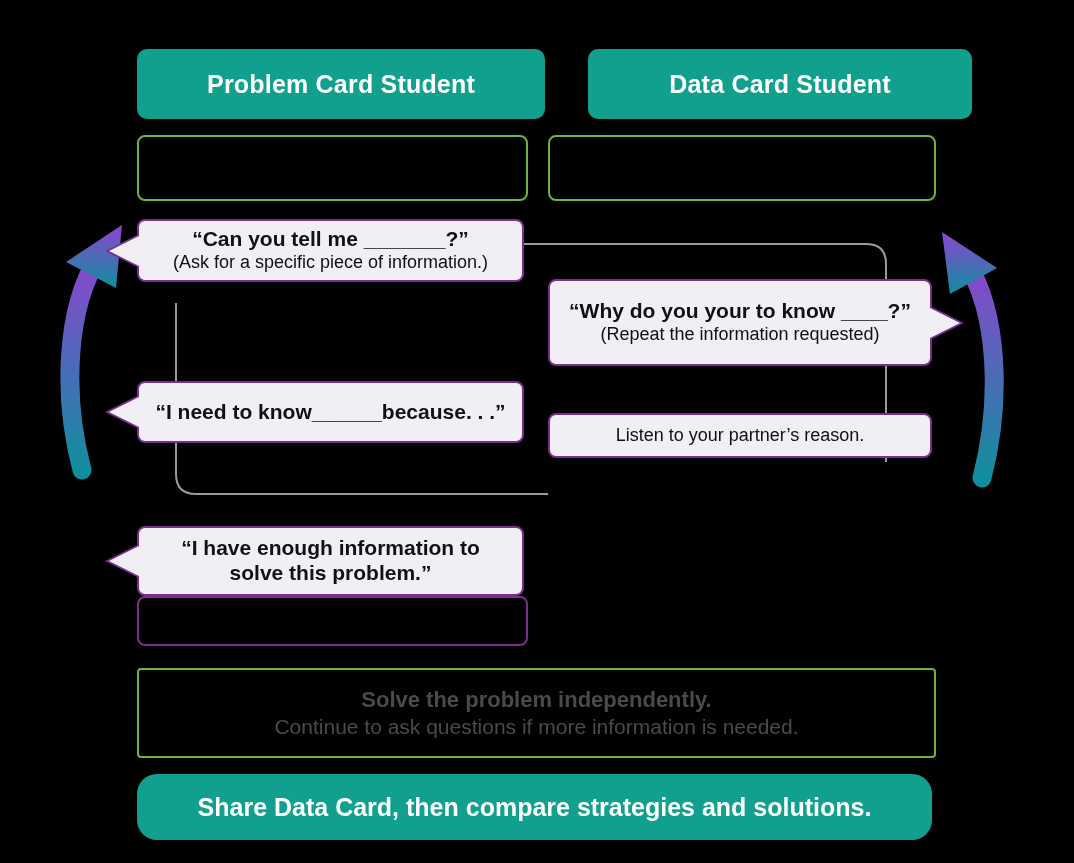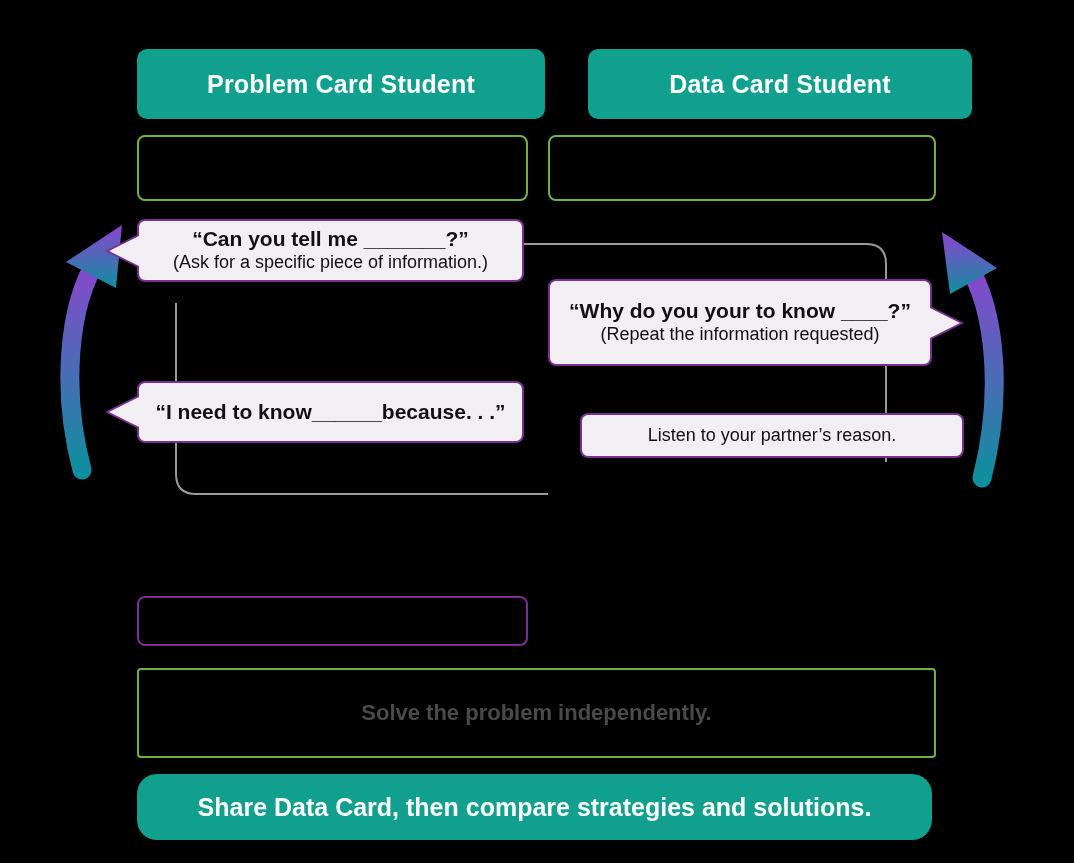--- a/index.html
+++ b/index.html
@@ -100,21 +100,21 @@
   }
   .tail-right::after {
     right: -30px;
     top: calc(50% - 16px);
     border-left: 32px solid #f1eef4;
   }
 
   #bub-ask      { left: 137px; top: 219px; width: 387px; height: 63px; }
   #bub-why      { left: 548px; top: 279px; width: 384px; height: 87px; }
   #bub-need     { left: 137px; top: 381px; width: 387px; height: 62px; }
-  #bub-listen   { left: 580px; top: 413px; width: 384px; height: 45px; }
+  #bub-listen   { left: 548px; top: 413px; width: 384px; height: 45px; }
   #bub-answer   { left: 548px; top: 458px; width: 384px; height: 67px; }
   #bub-enough   { left: 137px; top: 526px; width: 387px; height: 70px; }
 
   
   #box-purple-blank {
     position: absolute;
     left: 137px; top: 596px; width: 387px; height: 46px;
     border: 2px solid #7a2f8f;
     border-radius: 8px;
     background: transparent;
@@ -222,26 +222,30 @@
 
   <div class="bubble tail-left" id="bub-need">
     <span class="line1">“I need to know______because. . .”</span>
   </div>
 
   <div class="bubble" id="bub-listen">
     <span class="plain">Listen to your partner’s reason.</span>
   </div>
 
 
+  <div class="bubble tail-left" id="bub-enough">
+    <span class="line1">“I have enough information to solve this problem.”</span>
+  </div>
 
   <div id="box-purple-blank">
     <span></span>
   </div>
 
   <div id="box-solve">
     <span class="l1">Solve the problem independently.</span>
+    <span class="l2">Continue to ask questions if more information is needed.</span>
   </div>
 
   <div id="box-share">
     <span>Share Data Card, then compare strategies and solutions.</span>
   </div>
 
 </div>
 
 </body></html>

